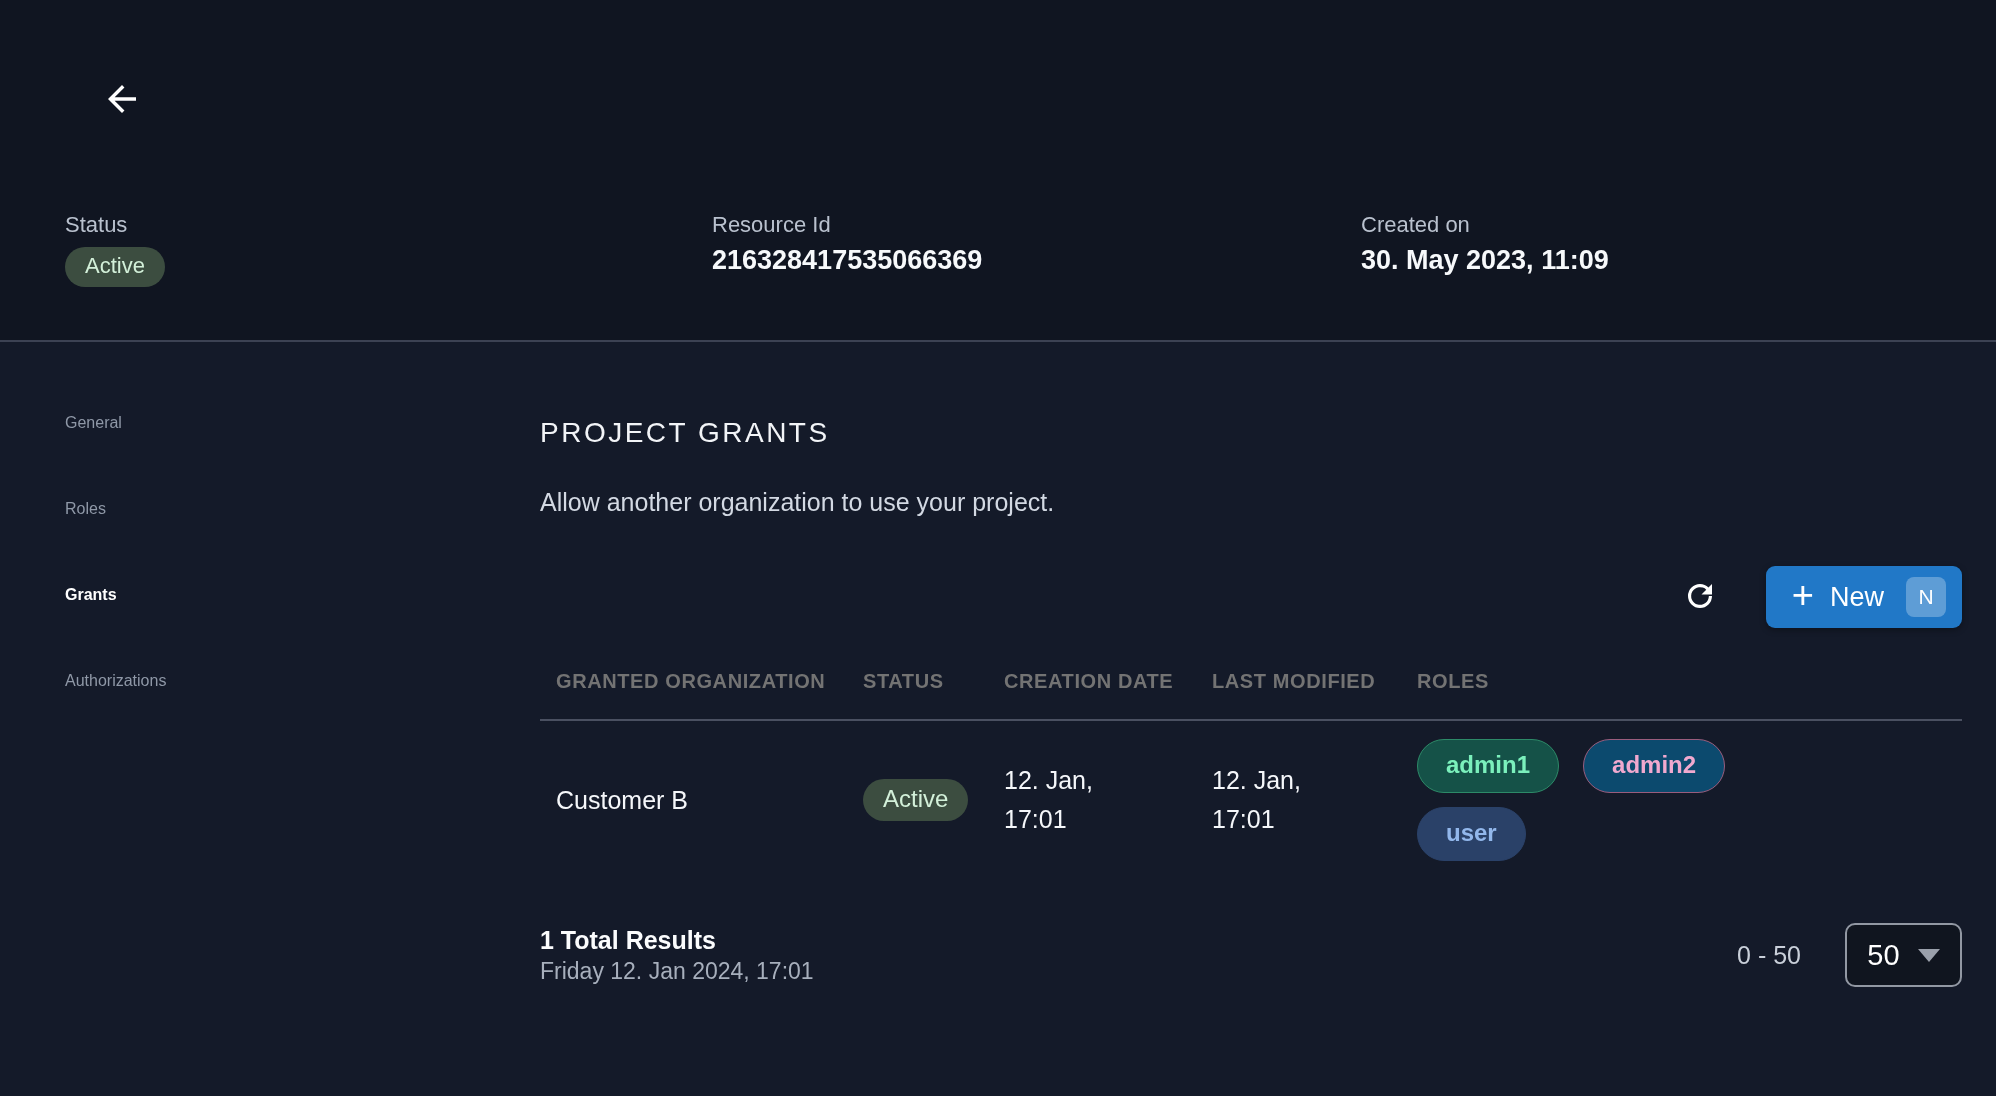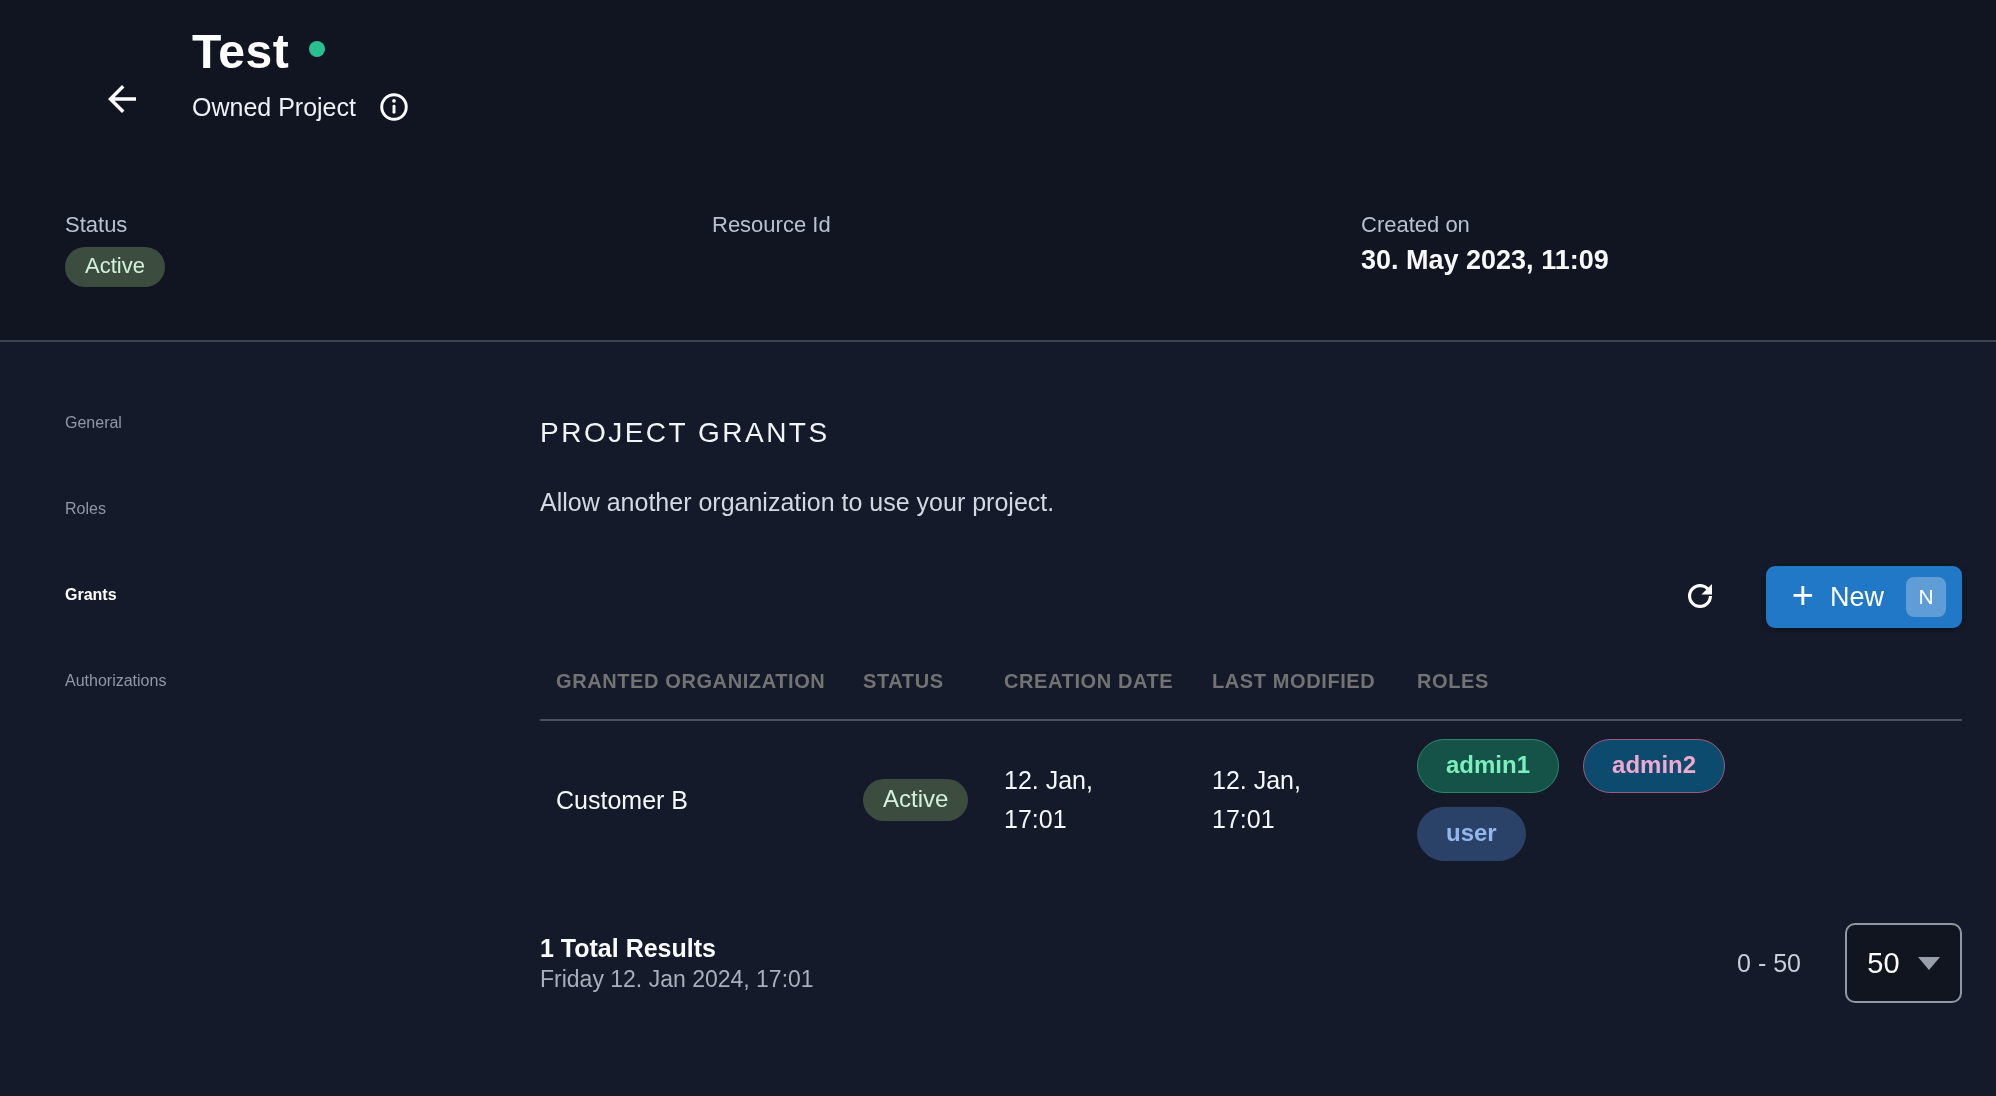--- a/index.html
+++ b/index.html
@@ -67,64 +67,49 @@
   .roles-cell { display: flex; flex-wrap: wrap; gap: 14px 24px; max-width: 350px; padding: 2px 0; }
   .role-chip { font-size: 24px; font-weight: 700; padding: 11px 28px 13px; border-radius: 30px; border: 1px solid transparent; }
 
   
   .table-footer { display: flex; justify-content: space-between; align-items: center; margin-top: 42px; }
   .totals .total-line { font-size: 25px; font-weight: 600; color: #fbfcfd; line-height: 32px; }
   .totals .ts-line { font-size: 23px; color: #a7afbc; line-height: 30px; }
   .pager { display: flex; align-items: center; gap: 44px; }
   .range-label { font-size: 25px; color: #c9cfd9; }
   .page-size-select { display: flex; align-items: center; justify-content: center; gap: 18px;
-    width: 117px; height: 80px; border: 2px solid #9298a3; border-radius: 10px; cursor: pointer; background: #10151f; }
+    width: 117px; height: 64px; border: 2px solid #9298a3; border-radius: 10px; cursor: pointer; background: #10151f; }
   .page-size-select .val { font-size: 29px; color: #ffffff; }
   .caret-down { width: 0; height: 0; border-left: 11px solid transparent; border-right: 11px solid transparent;
     border-top: 13px solid #9aa0ab; }
 </style>
 </head>
 <body>
 
 <div class="page">
 
   <header class="top-header">
 
     <button class="back-btn">
       <span>
         <svg viewBox="0 0 24 24" width="42" height="42">
             <path d="M20 11H7.8l5.6-5.6L12 4l-8 8 8 8 1.4-1.4L7.8 13H20v-2z" fill="#ffffff"></path>
           </svg>
       </span>
     </button>
 
-    <div class="title-block">
-      <div class="title-row">
-        <h1 class="page-title">Test</h1>
-        <span class="status-dot"></span>
-      </div>
-      <div class="subtitle-row">
-        <span class="page-subtitle">Owned Project</span>
-        <span class="info-icon">
-          <svg viewBox="0 0 24 24" width="32" height="32">
-            <circle cx="12" cy="12" r="9.2" stroke="#ffffff" stroke-width="2.2" fill="none"></circle>
-            <rect x="10.9" y="10.4" width="2.2" height="6.6" rx="1.1" fill="#ffffff"></rect>
-            <circle cx="12" cy="7.4" r="1.4" fill="#ffffff"></circle>
-          </svg>
-        </span>
-      </div>
-    </div>
 
     <div class="meta-col c1">
       <span class="meta-label">Status</span>
       <span class="badge-active">Active</span>
     </div>
 
     <div class="meta-col c2">
       <span class="meta-label">Resource Id</span>
+      <span class="meta-value">216328417535066369</span>
     </div>
 
     <div class="meta-col c3">
       <span class="meta-label">Created on</span>
       <span class="meta-value">30. May 2023, 11:09</span>
     </div>
   </header>
 
   <div class="body-row">
 

